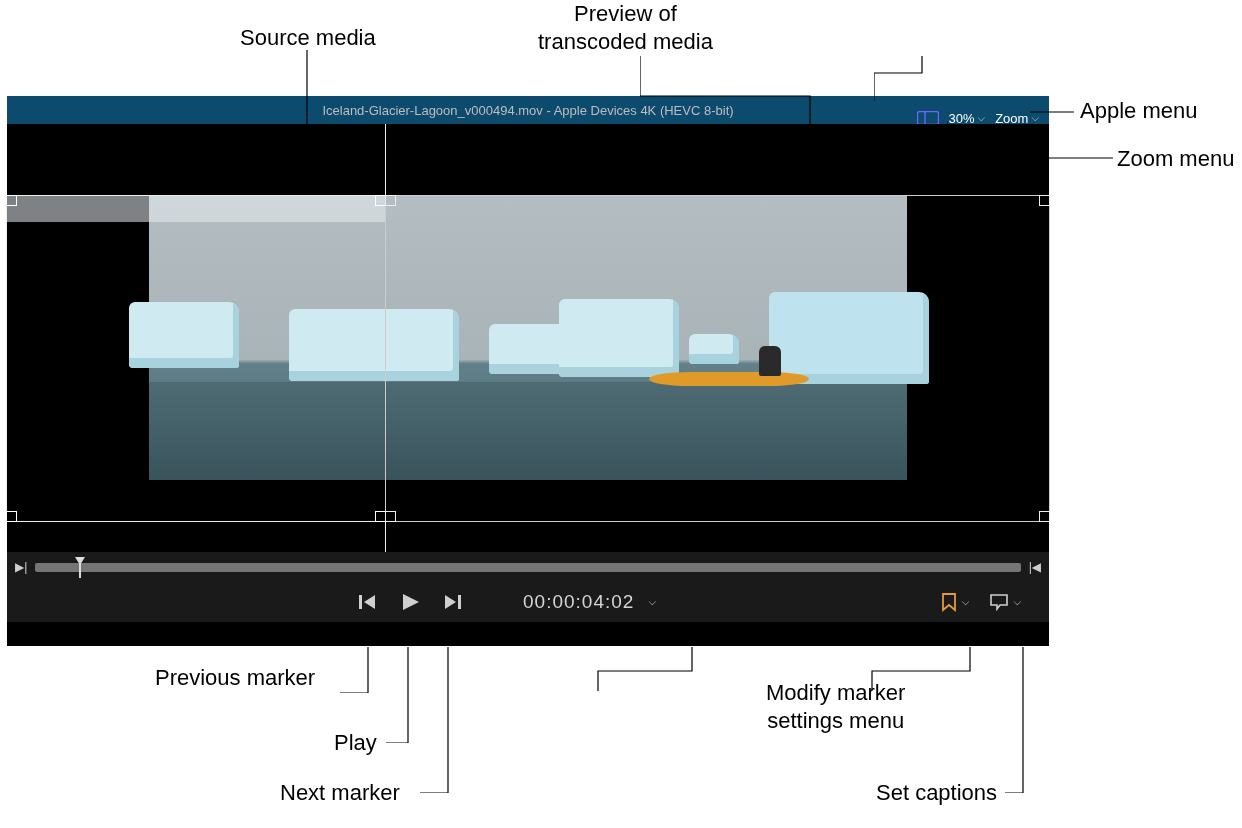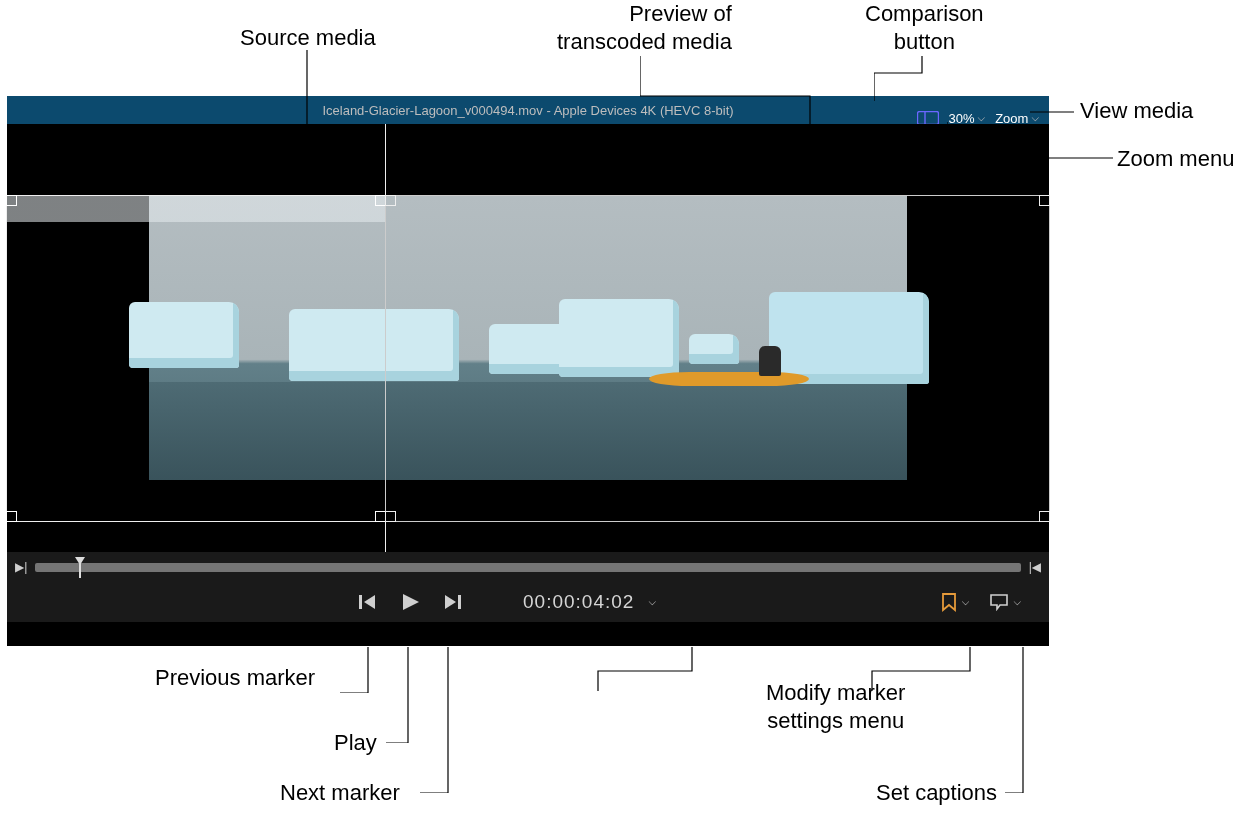--- a/index.html
+++ b/index.html
@@ -162,33 +162,31 @@
       </div>
     </div>
 
   </div>
 
   <div class="callout" style="left:240px;top:24px;">Source media</div>
   <svg class="lead" style="left:305px;top:50px" width="4" height="145">
       <path d="M2 0 V145"></path>
     </svg>
 
-  <div class="callout" style="left:557px;top:0;text-align:right;white-space:pre">Preview of
+  <div class="callout" style="left:538px;top:0;text-align:center;white-space:pre">Preview of
 transcoded media</div>
   <svg class="lead" style="left:640px;top:56px" width="180" height="130">
       <path d="M0 0 V40 H170 V130"></path>
     </svg>
 
-  <div class="callout" style="left:865px;top:0;text-align:center;white-space:pre">Comparison
-button</div>
   <svg class="lead" style="left:874px;top:56px" width="50" height="45">
       <path d="M48 0 V17 H0 V45"></path>
     </svg>
 
-  <div class="callout" style="left:1080px;top:97px">View media</div>
+  <div class="callout" style="left:1080px;top:97px">Apple menu</div>
   <svg class="lead" style="left:1030px;top:110px" width="44" height="4">
       <path d="M0 2 H44"></path>
     </svg>
 
   <div class="callout" style="left:1117px;top:145px">Zoom menu</div>
   <svg class="lead" style="left:947px;top:122px" width="166" height="38">
       <path d="M0 0 V36 H166"></path>
     </svg>
 
   <div class="callout" style="left:155px;top:664px;text-align:right">Previous marker</div>

